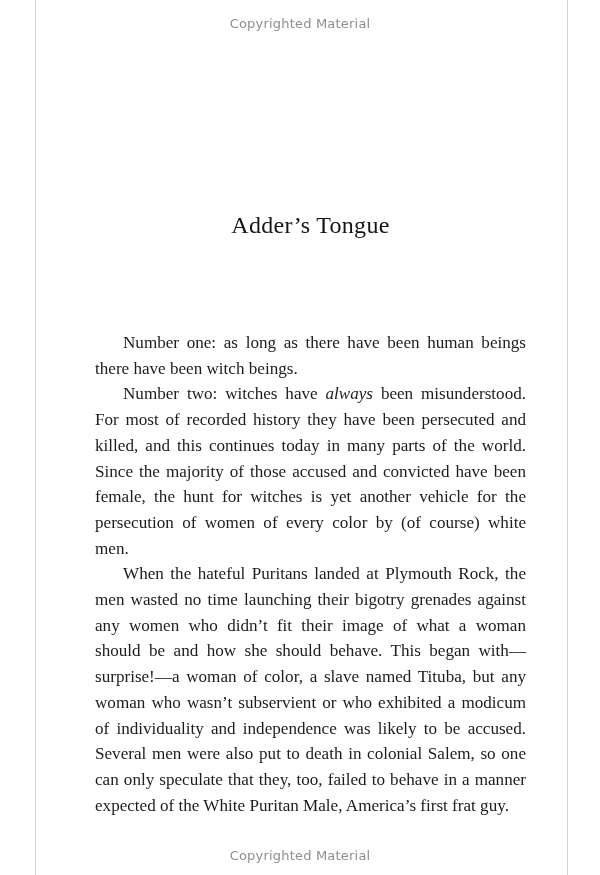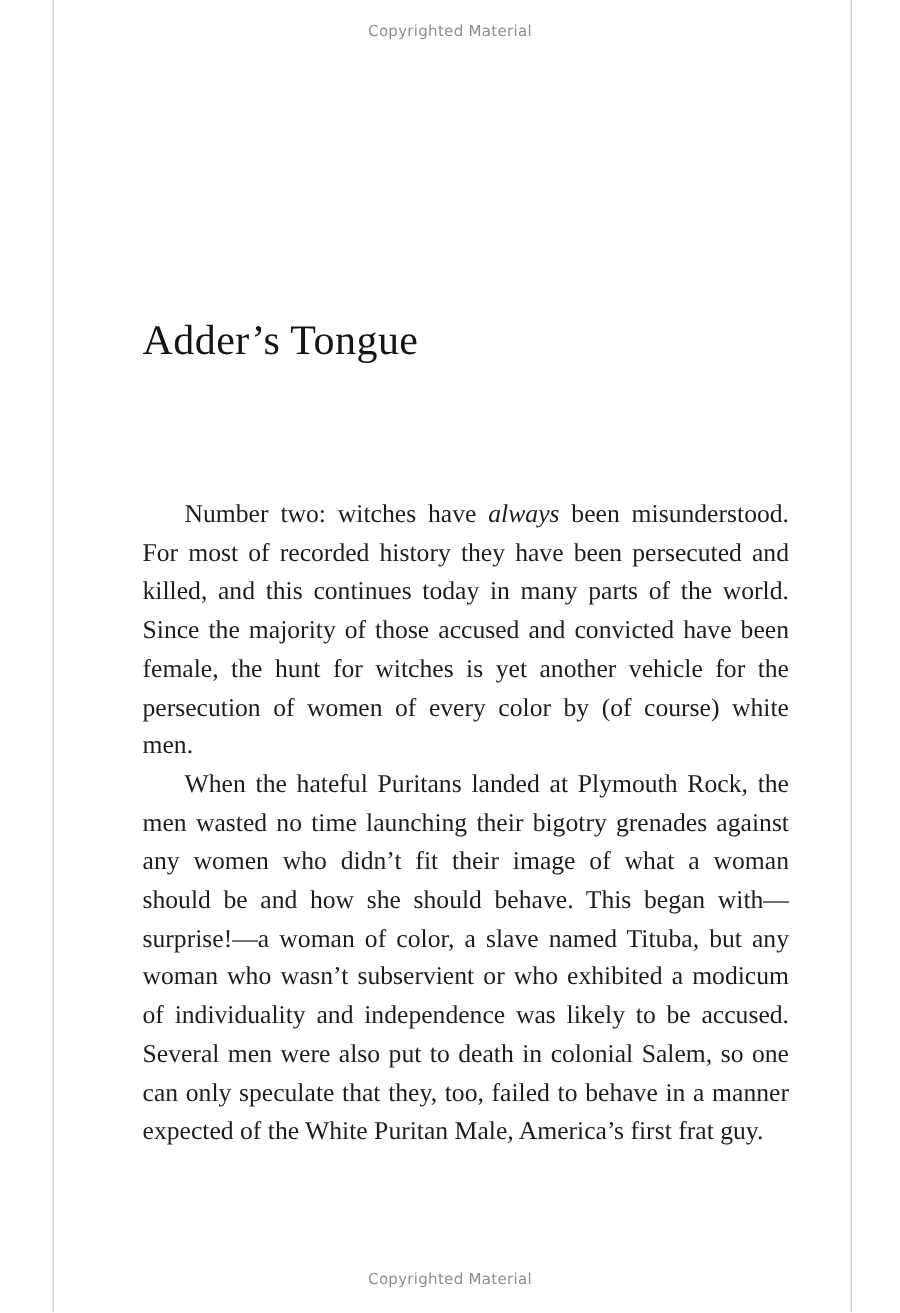--- a/index.html
+++ b/index.html
@@ -24,33 +24,34 @@
   }
   .edge-line.left  { left: 35px; }
   .edge-line.right { left: 567px; }
 
   .copyright {
     position: absolute;
     left: 0;
     width: 600px;
     text-align: center;
     font-family: "DejaVu Sans", sans-serif;
-    font-size: 10px;
+    font-size: 13px;
     color: #8e8e8e;
     letter-spacing: 0.2px;
   }
   .copyright.top    { top: 16px; }
   .copyright.bottom { top: 848px; }
 
   .chapter-title {
     position: absolute;
     left: 95px;
     width: 431px;
     top: 212px;
-    font-size: 28px;
+    text-align: center;
+    font-size: 24px;
     font-weight: normal;
     color: #151515;
     margin: 0;
     letter-spacing: 0.3px;
   }
 
   .body-text {
     position: absolute;
     left: 95px;
     top: 330px;
@@ -76,19 +77,20 @@
 <div class="page">
 
   <div class="edge-line left"></div>
   <div class="edge-line right"></div>
 
   <div class="copyright top">Copyrighted Material</div>
 
   <h1 class="chapter-title">Adder’s Tongue</h1>
 
   <div class="body-text">
+      <p class="para indent"><span>Number one: as long as there have been human beings there have been witch beings.</span></p>
       <p class="para indent"><span>Number two: witches have </span><em>always</em><span> been misunderstood. For most of recorded history they have been persecuted and killed, and this continues today in many parts of the world. Since the majority of those accused and convicted have been female, the hunt for witches is yet another vehicle for the persecution of women of every color by (of course) white men.</span></p>
       <p class="para indent"><span>When the hateful Puritans landed at Plymouth Rock, the men wasted no time launching their bigotry grenades against any women who didn’t fit their image of what a woman should be and how she should behave. This began with—surprise!—a woman of color, a slave named Tituba, but any woman who wasn’t subservient or who exhibited a modicum of individuality and independence was likely to be accused. Several men were also put to death in colonial Salem, so one can only speculate that they, too, failed to behave in a manner expected of the White Puritan Male, America’s first frat guy.</span></p>
     </div>
 
   <div class="copyright bottom">Copyrighted Material</div>
 
 </div>
 
 </body></html>

